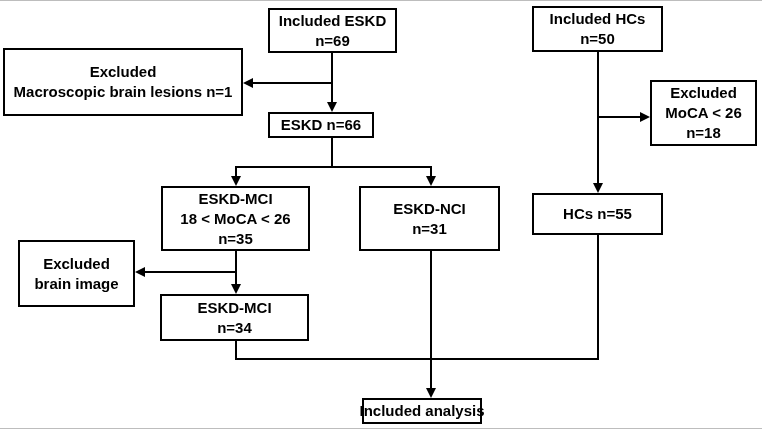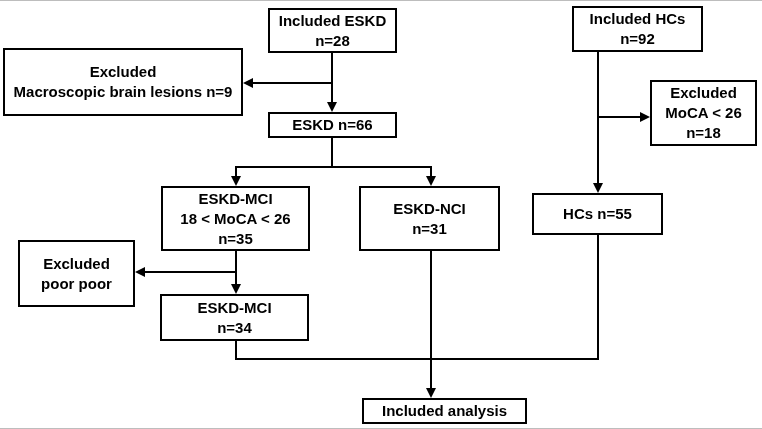--- a/index.html
+++ b/index.html
@@ -35,29 +35,29 @@
   .hairline {
     position: absolute;
     left: 0;
     width: 762px;
     height: 1px;
     background: #bdbdbd;
   }
   
   .n-included-eskd   { left: 268px; top: 8px;   width: 129px; height: 45px; }
   .n-excluded-eskd   { left: 3px;   top: 48px;  width: 240px; height: 68px; }
-  .n-eskd-66         { left: 268px; top: 112px; width: 129px; height: 26px; }
+  .n-eskd-66         { left: 268px; top: 112px; width: 106px; height: 26px; }
   .n-eskd-mci-screen { left: 161px; top: 186px; width: 149px; height: 65px; }
   .n-eskd-nci        { left: 359px; top: 186px; width: 141px; height: 65px; }
   .n-excluded-quality{ left: 18px;  top: 240px; width: 117px; height: 67px; }
   .n-eskd-mci-final  { left: 160px; top: 294px; width: 149px; height: 47px; }
-  .n-included-hcs    { left: 532px; top: 6px;   width: 131px; height: 46px; margin-left: 40px; }
+  .n-included-hcs    { left: 532px; top: 6px;   width: 131px; height: 46px; }
   .n-excluded-moca   { left: 650px; top: 80px;  width: 107px; height: 66px; }
   .n-hcs-55          { left: 532px; top: 193px; width: 131px; height: 42px; }
-  .n-included-analysis { left: 362px; top: 398px; width: 165px; height: 26px; }
+  .n-included-analysis { left: 362px; top: 398px; width: 120px; height: 26px; }
   .edge { stroke: #000000; stroke-width: 2; fill: none; }
   .head { fill: #000000; stroke: none; }
 </style>
 </head>
 <body>
 
 <div class="canvas">
 
   <div class="hairline" style="top:0;"></div>
   <div class="hairline" style="top:428px;"></div>
@@ -88,56 +88,56 @@
     <path class="edge" d="M598,52 V184"></path>
     <polygon class="head" points="598,193 593,183 603,183"></polygon>
     <path class="edge" d="M598,117 H641"></path>
     <polygon class="head" points="650,117 640,112 640,122"></polygon>
 
     <path class="edge" d="M598,220 V359 H431"></path>
   </svg>
 
   <div class="node n-included-eskd">
     <div class="ln">Included ESKD</div>
-    <div class="ln">n=28</div>
+    <div class="ln">n=69</div>
   </div>
 
   <div class="node n-excluded-eskd">
     <div class="ln">Excluded</div>
-    <div class="ln">Macroscopic brain lesions n=9</div>
+    <div class="ln">Macroscopic brain lesions n=1</div>
   </div>
 
   <div class="node n-eskd-66">
     <div class="ln">ESKD n=66</div>
   </div>
 
   <div class="node n-eskd-mci-screen">
     <div class="ln">ESKD-MCI</div>
     <div class="ln">18 &lt; MoCA &lt; 26</div>
     <div class="ln">n=35</div>
   </div>
 
   <div class="node n-eskd-nci">
     <div class="ln">ESKD-NCI</div>
     <div class="ln">n=31</div>
   </div>
 
   <div class="node n-excluded-quality">
     <div class="ln">Excluded</div>
-    <div class="ln">poor poor</div>
+    <div class="ln">brain image</div>
   </div>
 
   <div class="node n-eskd-mci-final">
     <div class="ln">ESKD-MCI</div>
     <div class="ln">n=34</div>
   </div>
 
   <div class="node n-included-hcs">
     <div class="ln">Included HCs</div>
-    <div class="ln">n=92</div>
+    <div class="ln">n=50</div>
   </div>
 
   <div class="node n-excluded-moca">
     <div class="ln">Excluded</div>
     <div class="ln">MoCA &lt; 26</div>
     <div class="ln">n=18</div>
   </div>
 
   <div class="node n-hcs-55">
     <div class="ln">HCs n=55</div>

